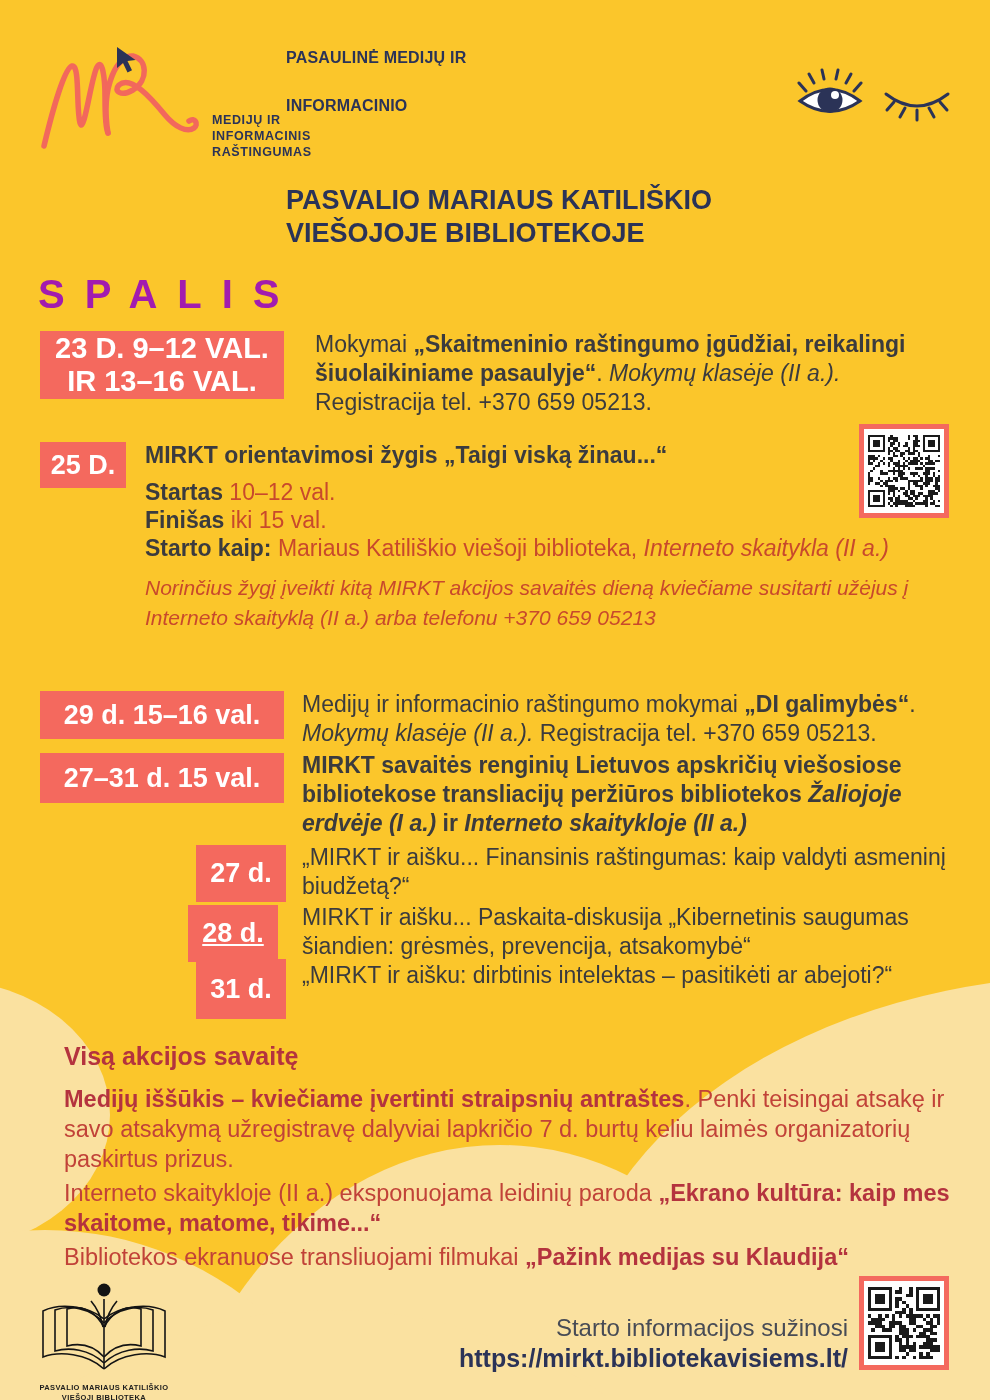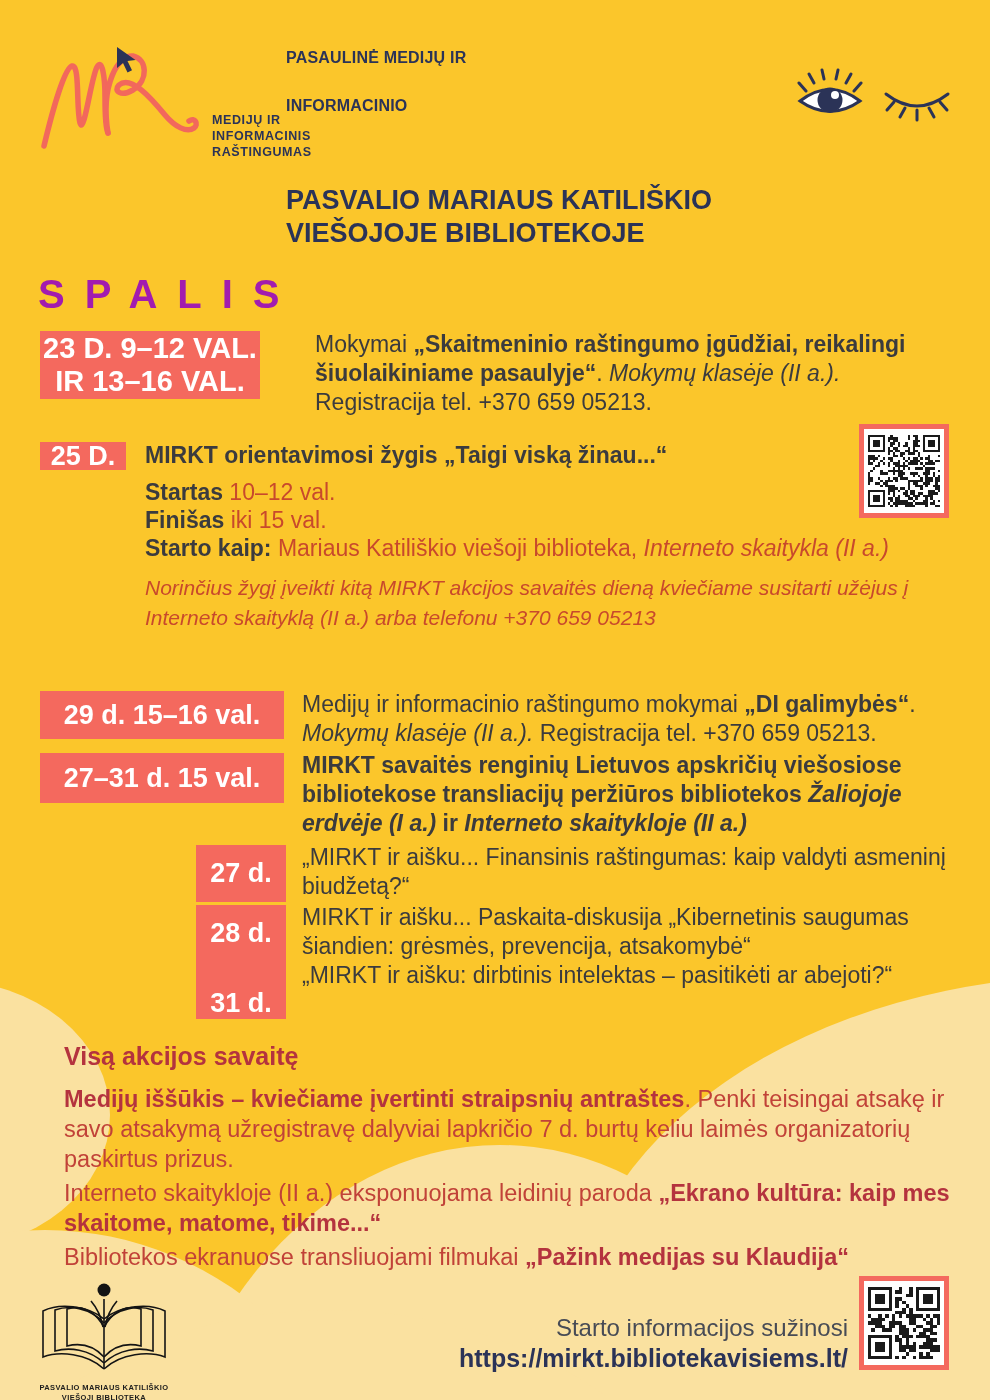--- a/index.html
+++ b/index.html
@@ -20,28 +20,28 @@
   .subtitle{left:286px;top:184px;color:#2B3357;font-weight:700;font-size:27px;line-height:33px;}
   .eye-open{left:797px;top:68px;width:66px;height:52px;}
   .eye-closed{left:882px;top:88px;width:70px;height:42px;}
 
   
   .month{left:38px;top:272px;color:#a21caf;font-weight:700;font-size:40px;letter-spacing:20px;}
 
   
   .badge{background:#F4695E;color:#fff;font-weight:700;display:flex;flex-direction:column;
          align-items:center;justify-content:center;text-align:center;}
-  .badge-23{left:40px;top:331px;width:220px;height:68px;font-size:29px;line-height:33px;text-align:center;}
-  .badge-25{left:40px;top:442px;width:86px;height:28px;font-size:27px;}
+  .badge-23{left:40px;top:331px;width:244px;height:68px;font-size:29px;line-height:33px;text-align:center;}
+  .badge-25{left:40px;top:442px;width:86px;height:46px;font-size:27px;}
   .badge-29{left:40px;top:691px;width:244px;height:48px;font-size:27px;}
   .badge-2731{left:40px;top:753px;width:244px;height:50px;font-size:27px;}
   .badge-sub{width:90px;height:57px;font-size:27px;}
   .badge-27{left:196px;top:845px;}
-  .badge-28{left:196px;top:905px;}
-  .badge-31{left:196px;top:959px;height:60px;justify-content:flex-end;}
+  .badge-28{left:188px;top:905px;text-decoration:underline;}
+  .badge-31{left:196px;top:959px;height:60px;}
 
   
   .body-text{color:#3B3B3E;font-size:23px;line-height:29px;}
   .ev1{left:315px;top:330px;width:632px;}
   .ev3{left:302px;top:690px;width:650px;}
   .ev4{left:302px;top:751px;width:662px;font-weight:700;}
   .sub27{left:302px;top:843px;width:672px;}
   .sub28{left:302px;top:903px;width:640px;}
   .sub31{left:302px;top:961px;width:680px;}
   b,.bold{font-weight:700;}

